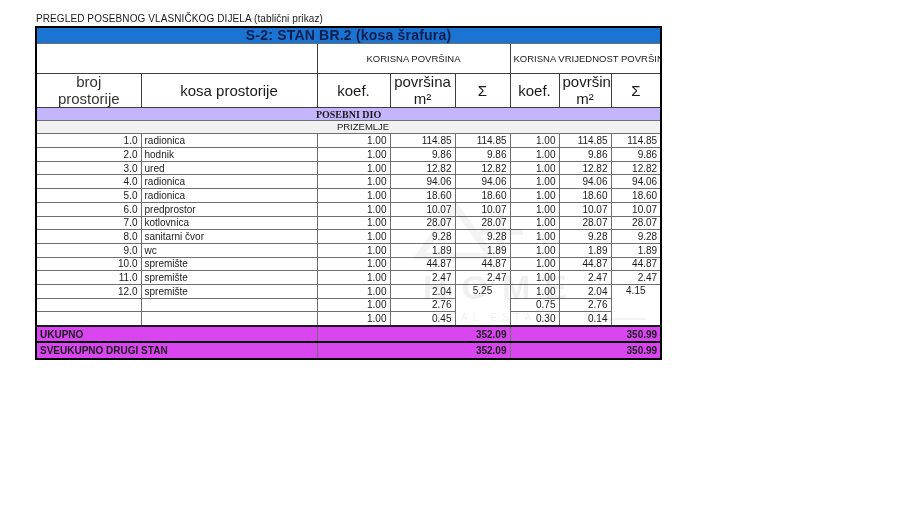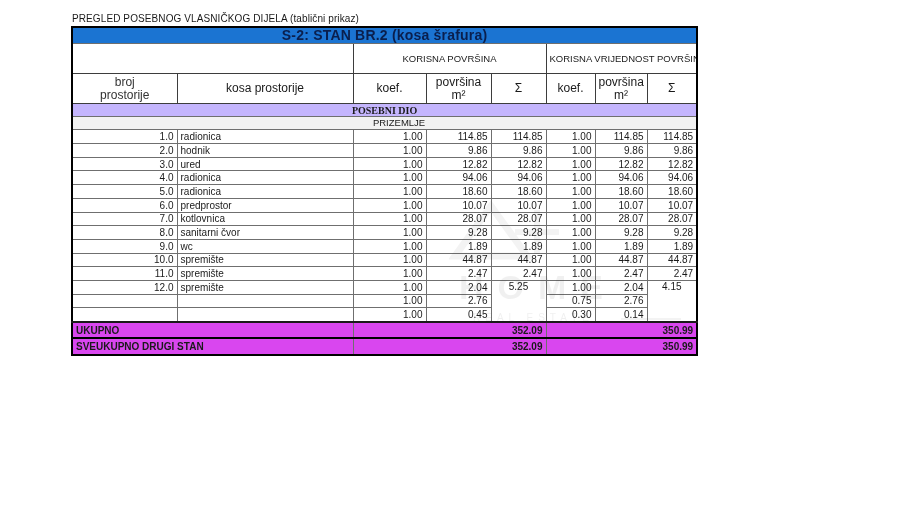--- a/index.html
+++ b/index.html
@@ -3,21 +3,21 @@
 <meta charset="utf-8">
 <style>
   html, body { margin: 0; padding: 0; }
   body {
     width: 920px; height: 517px;
     background: #ffffff;
     font-family: "Liberation Sans", sans-serif;
     position: relative;
     overflow: hidden;
   }
-  .canvas { position: absolute; inset: 0; background: #fff; margin-left: 36px; }
+  .canvas { position: absolute; inset: 0; background: #fff; }
 
   .doc-title {
     position: absolute;
     left: 36px; top: 13px;
     font-size: 10px;
     color: #1a1a1a;
     letter-spacing: 0.1px;
     white-space: nowrap;
   }
 
@@ -47,21 +47,21 @@
     border: 2px solid #000;
     letter-spacing: 0.2px;
   }
 
   tr.grp-row td, tr.cols-row td {
     text-align: center;
     border-color: #3d3d3d;
     background: #fff;
   }
   tr.grp-row td { height: 29px; font-size: 9.5px; }
-  tr.cols-row td { height: 29px; white-space: pre-line; font-size: 12px; }
+  tr.cols-row td { height: 29px; white-space: pre-line; font-size: 15px; }
   td.corner { border-bottom-color: #3d3d3d; }
   td.broj-header {
     text-align: left;
     font-size: 7.5px;
     vertical-align: middle;
     padding-left: 2px;
     color: #333;
   }
 
   tr.sec-row td { height: 12px; text-align: center; }

